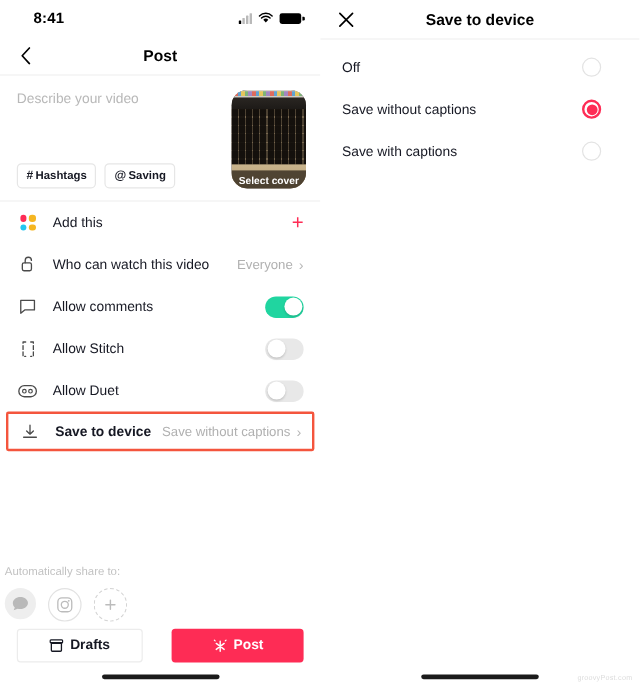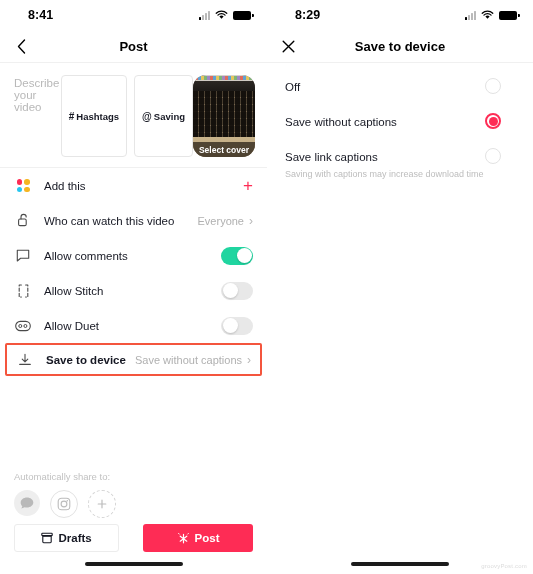--- a/index.html
+++ b/index.html
@@ -115,20 +115,21 @@
   .compose {
     display: flex;
     padding: 12px 12px 10px 14px;
     border-bottom: 1px solid #f0f0f0;
     box-sizing: border-box;
   }
   .compose-main {
     flex: 1;
     min-width: 0;
     display: flex;
+    flex-direction: column;
     justify-content: space-between;
     height: 82px;
   }
   .desc-placeholder {
     font-size: 11.5px;
     color: #b8b8b8;
     padding-top: 2px;
   }
   .chips { display: flex; gap: 7px; }
   .chip {
@@ -277,21 +278,21 @@
     border-radius: 50%;
     box-shadow: 0 1px 2px rgba(0,0,0,.18);
   }
   .toggle.on .knob { left: auto; right: 1.5px; }
 
   
   .share {
     position: absolute;
     left: 0; right: 0;
     bottom: 56px;
-    padding: 0 14px;
+    padding: 0 4px;
     box-sizing: border-box;
   }
   .share-title {
     font-size: 9.5px;
     color: #c2c2c2;
     margin-bottom: 8px;
   }
   .share-icons { display: flex; gap: 10px; }
   .share-circle {
     width: 26px;
@@ -575,37 +576,20 @@
         </svg>
         <span>Post</span>
       </div>
     </div>
 
     <div class="home-indicator"></div>
   </div>
 
   <div class="phone phone-right">
 
-    <div class="status-bar">
-      <div class="status-time">8:29</div>
-      <div class="status-icons">
-        <span class="bars">
-            <i></i>
-            <i></i>
-            <i></i>
-            <i></i>
-          </span>
-        <svg width="13" height="10" viewBox="0 0 16 12">
-          <path d="M8 10.6 5.4 7.9a3.7 3.7 0 0 1 5.2 0z" fill="#000"></path>
-          <path d="M3.6 6.1a6.2 6.2 0 0 1 8.8 0" stroke="#000" stroke-width="1.5" fill="none" stroke-linecap="round"></path>
-          <path d="M1.5 3.9a9.2 9.2 0 0 1 13 0" stroke="#000" stroke-width="1.5" fill="none" stroke-linecap="round"></path>
-        </svg>
-        <span class="battery"></span>
-      </div>
-    </div>
 
     <div class="nav-bar">
       <div class="nav-left">
         <svg width="13" height="13" viewBox="0 0 13 13">
           <path d="M1.2 1.2 11.8 11.8M11.8 1.2 1.2 11.8" stroke="#000" stroke-width="1.4" stroke-linecap="round"></path>
         </svg>
       </div>
       <div class="nav-title">Save to device</div>
     </div>
 
@@ -619,22 +603,21 @@
 
       <div class="opt-row">
         <span class="opt-text">
           <span class="opt-label">Save without captions</span>
         </span>
         <span class="radio checked"></span>
       </div>
 
       <div class="opt-row">
         <span class="opt-text">
-          <span class="opt-label">Save link captions</span>
-          <span class="opt-sub" style="display:block">Saving with captions may increase download time</span>
+          <span class="opt-label">Save with captions</span>
         </span>
         <span class="radio"></span>
       </div>
     </div>
 
     <div class="watermark">groovyPost.com</div>
     <div class="home-indicator"></div>
   </div>
 
 </div>

